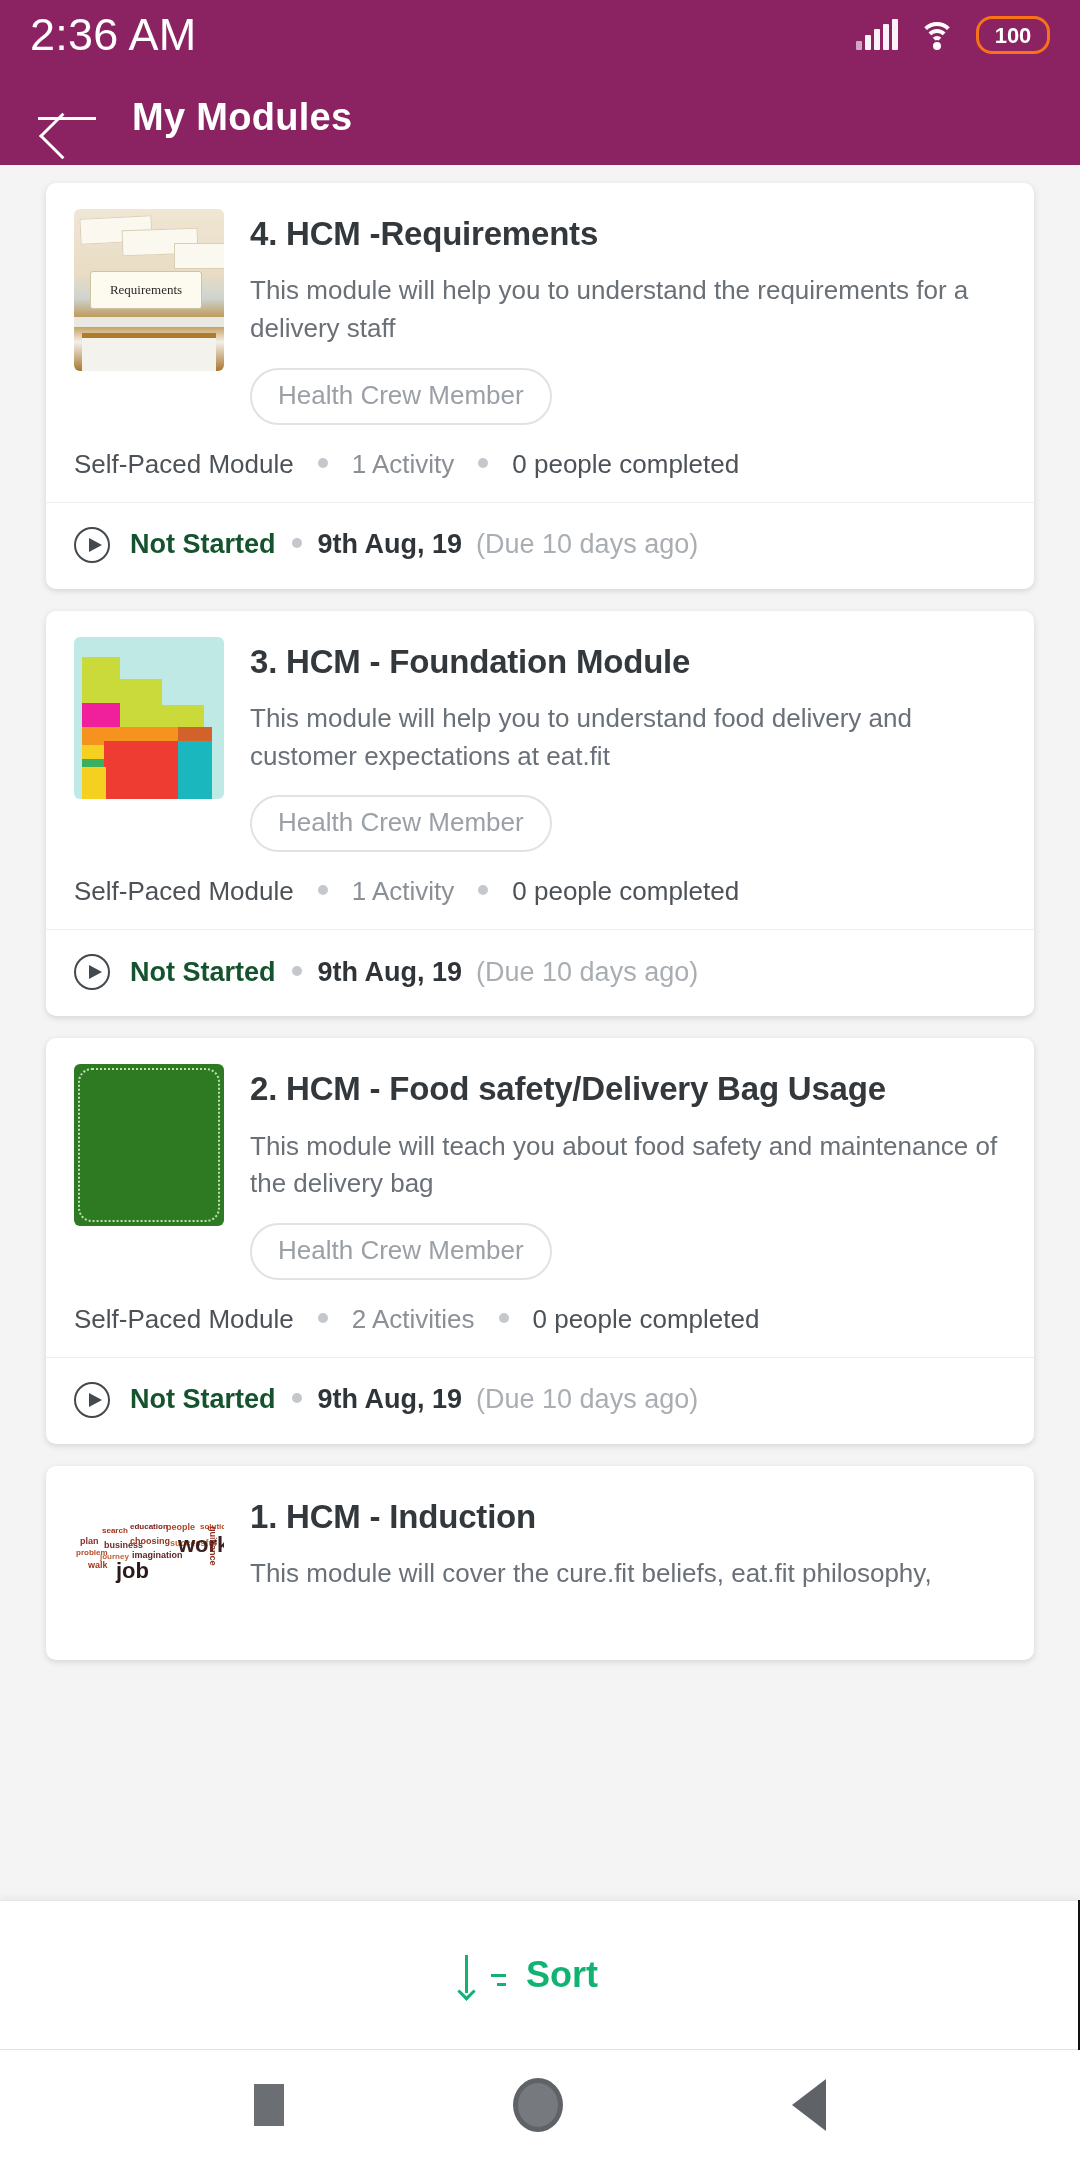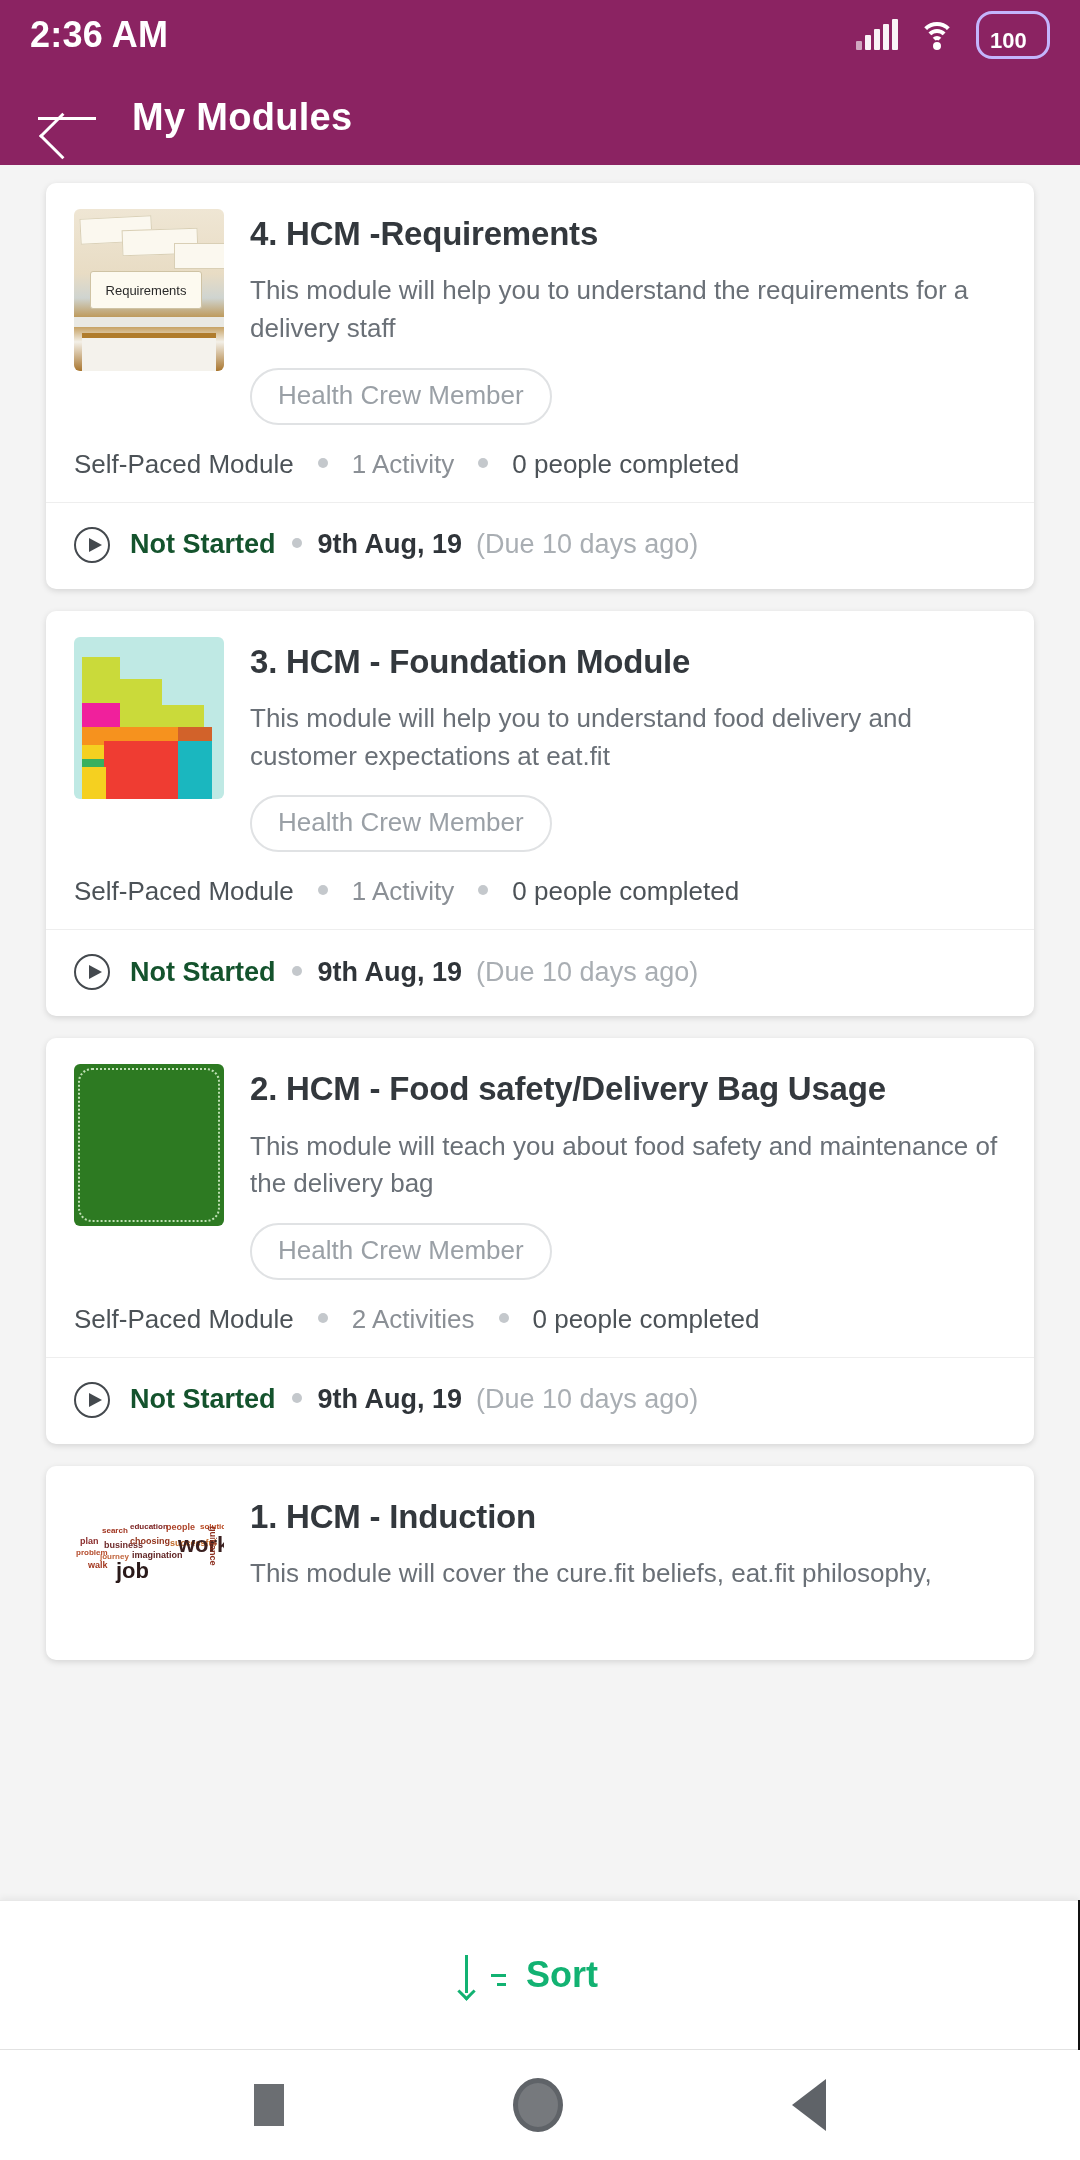--- a/index.html
+++ b/index.html
@@ -10,42 +10,42 @@
     overflow:hidden;
   }
   .phone { position:relative; width:1080px; height:2160px; background:#f4f4f4; }
 
   
   .statusbar{
     height:70px; background:#8b2362; color:#fff;
     display:flex; align-items:center; justify-content:space-between;
     padding:0 30px;
   }
-  .clock{ font-size:36px; font-weight:700; letter-spacing:.2px; }
+  .clock{ font-size:45px; font-weight:400; letter-spacing:.2px; }
   .status-right{ display:flex; align-items:center; gap:20px; }
   .sig{ display:flex; align-items:flex-end; gap:3px; height:30px; }
   .sig i{ display:block; width:6px; background:#fff; border-radius:1px; opacity:.95;}
   .sig i:nth-child(1){height:9px; opacity:.6;}
   .sig i:nth-child(2){height:15px;}
   .sig i:nth-child(3){height:21px;}
   .sig i:nth-child(4){height:26px;}
   .sig i:nth-child(5){height:31px;}
   .wifi{ position:relative; width:38px; height:30px; }
   .wifi b{ position:absolute; left:50%; transform:translateX(-50%);
            border:4px solid #fff; border-bottom-color:transparent;
            border-left-color:transparent; border-right-color:transparent;
            border-radius:50%; }
   .wifi b:nth-child(1){ width:36px; height:36px; top:2px; }
   .wifi b:nth-child(2){ width:24px; height:24px; top:9px; }
   .wifi b:nth-child(3){ width:12px; height:12px; top:16px; }
   .wifi b:nth-child(4){ width:7px;height:7px; top:22px; background:#fff; border-radius:50%;
                         border-color:#fff;}
   .battery{
-    border:3px solid #c4b5fd; border-radius:16px; padding:14px 11px 2px;
-    font-size:22px; font-weight:700; line-height:26px; min-width:74px; text-align:left;
+    border:3px solid #f97316; border-radius:16px; padding:4px 11px 2px;
+    font-size:22px; font-weight:700; line-height:26px; min-width:74px; text-align:center;
   }
 
   
   .appbar{
     height:95px; background:#8b2362; display:flex; align-items:center;
     padding:0 38px; gap:36px;
   }
   .back-arrow{ width:58px; height:44px; position:relative; cursor:pointer; }
   .back-arrow::before{
     content:""; position:absolute; left:0; top:21px; width:58px; height:3px; background:#fff;
@@ -162,21 +162,21 @@
   
   .th-req{ background:linear-gradient(180deg,#efe6d4 0%,#e8dcc4 40%,#cfd4d0 55%,#b98a3c 70%,#f3f0e8 82%,#a9762f 100%); }
   .th-req .tab{ position:absolute; background:#fbf8ef; border:1px solid #d9cfb5; }
   .th-req .t1{ left:6px; top:8px; width:72px; height:26px; transform:rotate(-3deg); }
   .th-req .t2{ left:48px; top:20px; width:76px; height:26px; transform:rotate(-2deg); }
   .th-req .t3{ left:100px; top:34px; width:52px; height:26px; }
   .th-req .lbl{
     position:absolute; left:16px; top:62px; width:112px; height:38px;
     background:#fdfaf0; border:1px solid #cfc3a4; border-radius:3px;
     font-size:13px; color:#2a2a2a; display:flex; align-items:center;
-    justify-content:center; font-family:Liberation Sans, sans-serif;
+    justify-content:center; font-family:Liberation Serif, serif;
   }
   .th-req .shelf{ position:absolute; left:0; top:108px; width:150px; height:10px; background:#e9e9e4; }
   .th-req .front{ position:absolute; left:8px; top:124px; width:134px; height:40px;
                   background:#f4f2ec; border-top:5px solid #b07c2c; }
 
   .th-blocks{ background:#bfe9e4; }
   .th-blocks .b{ position:absolute; }
 
   .th-food{ background:#2d7a22; display:flex; align-items:center; justify-content:center; }
   .th-food .stamp{

